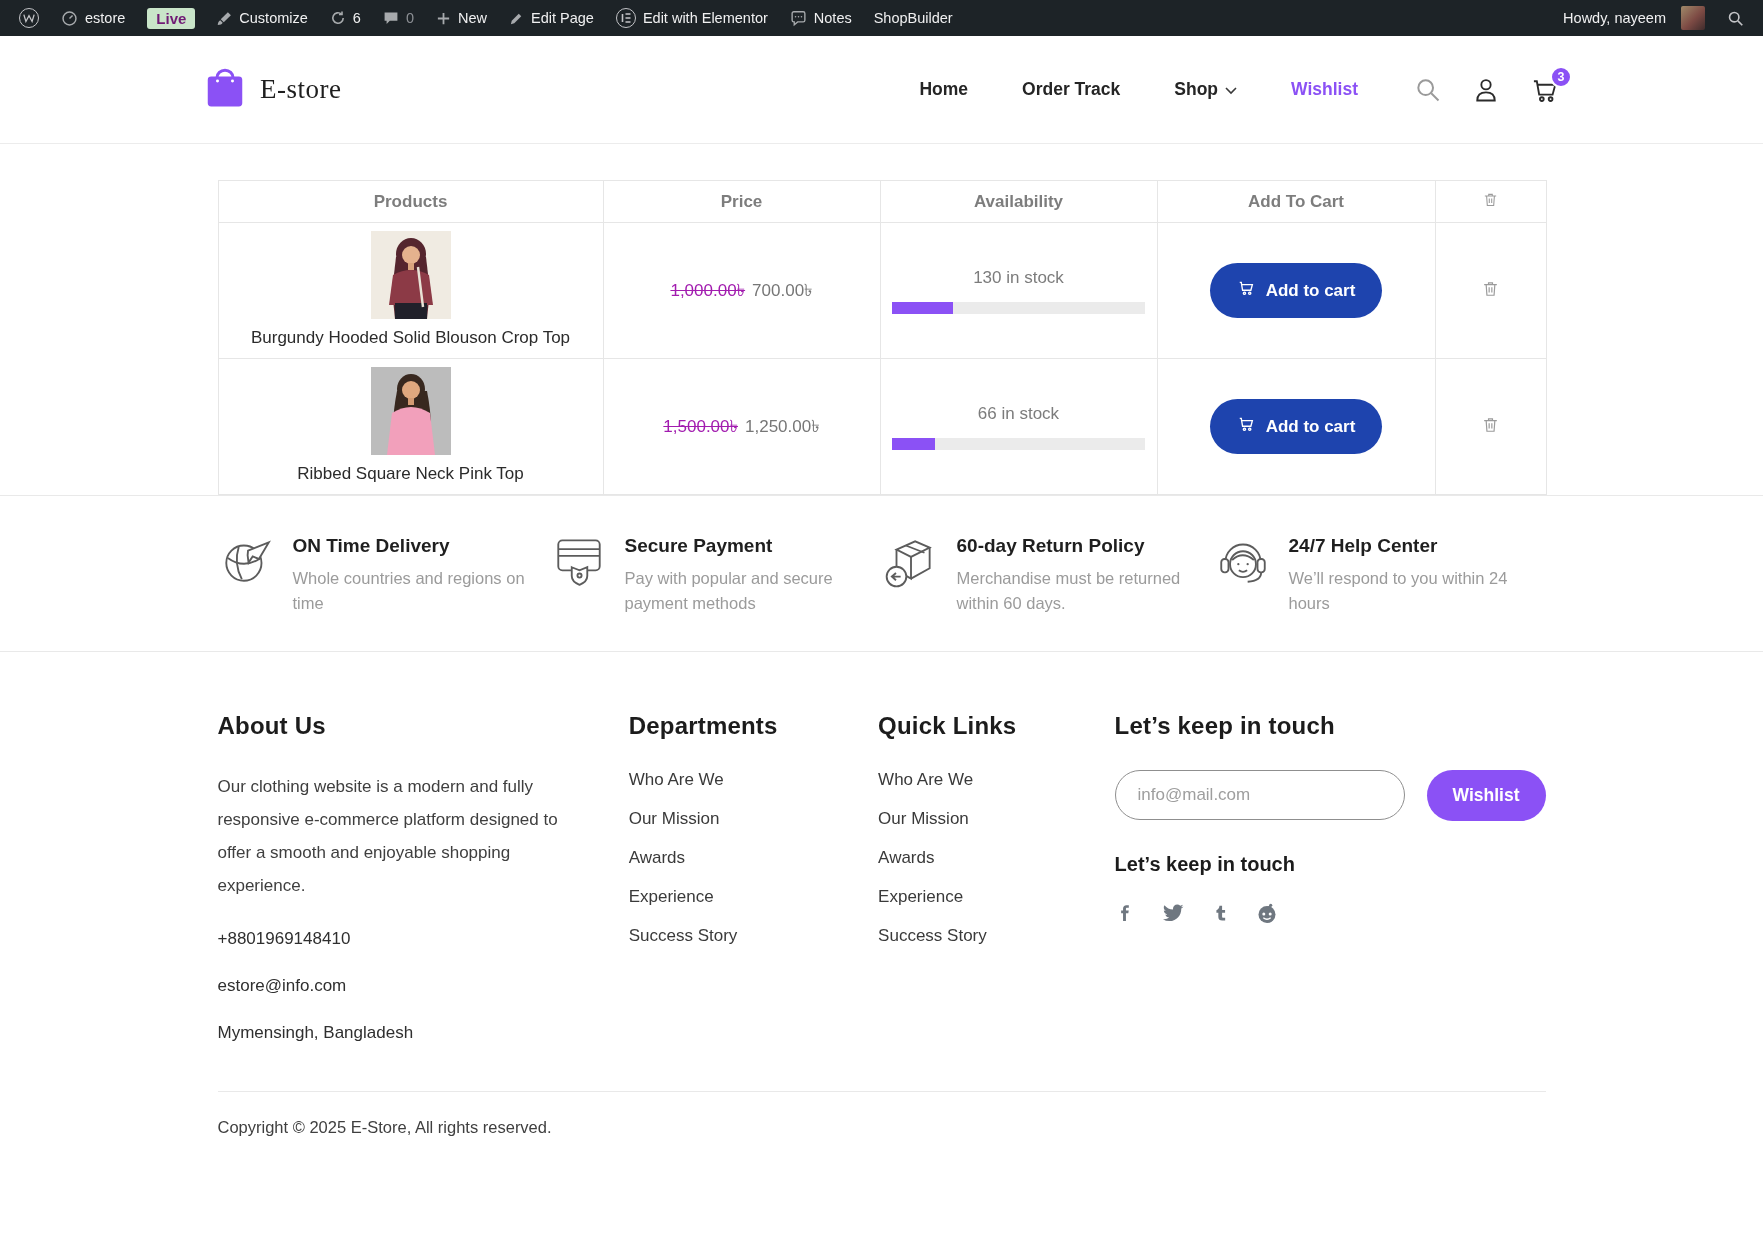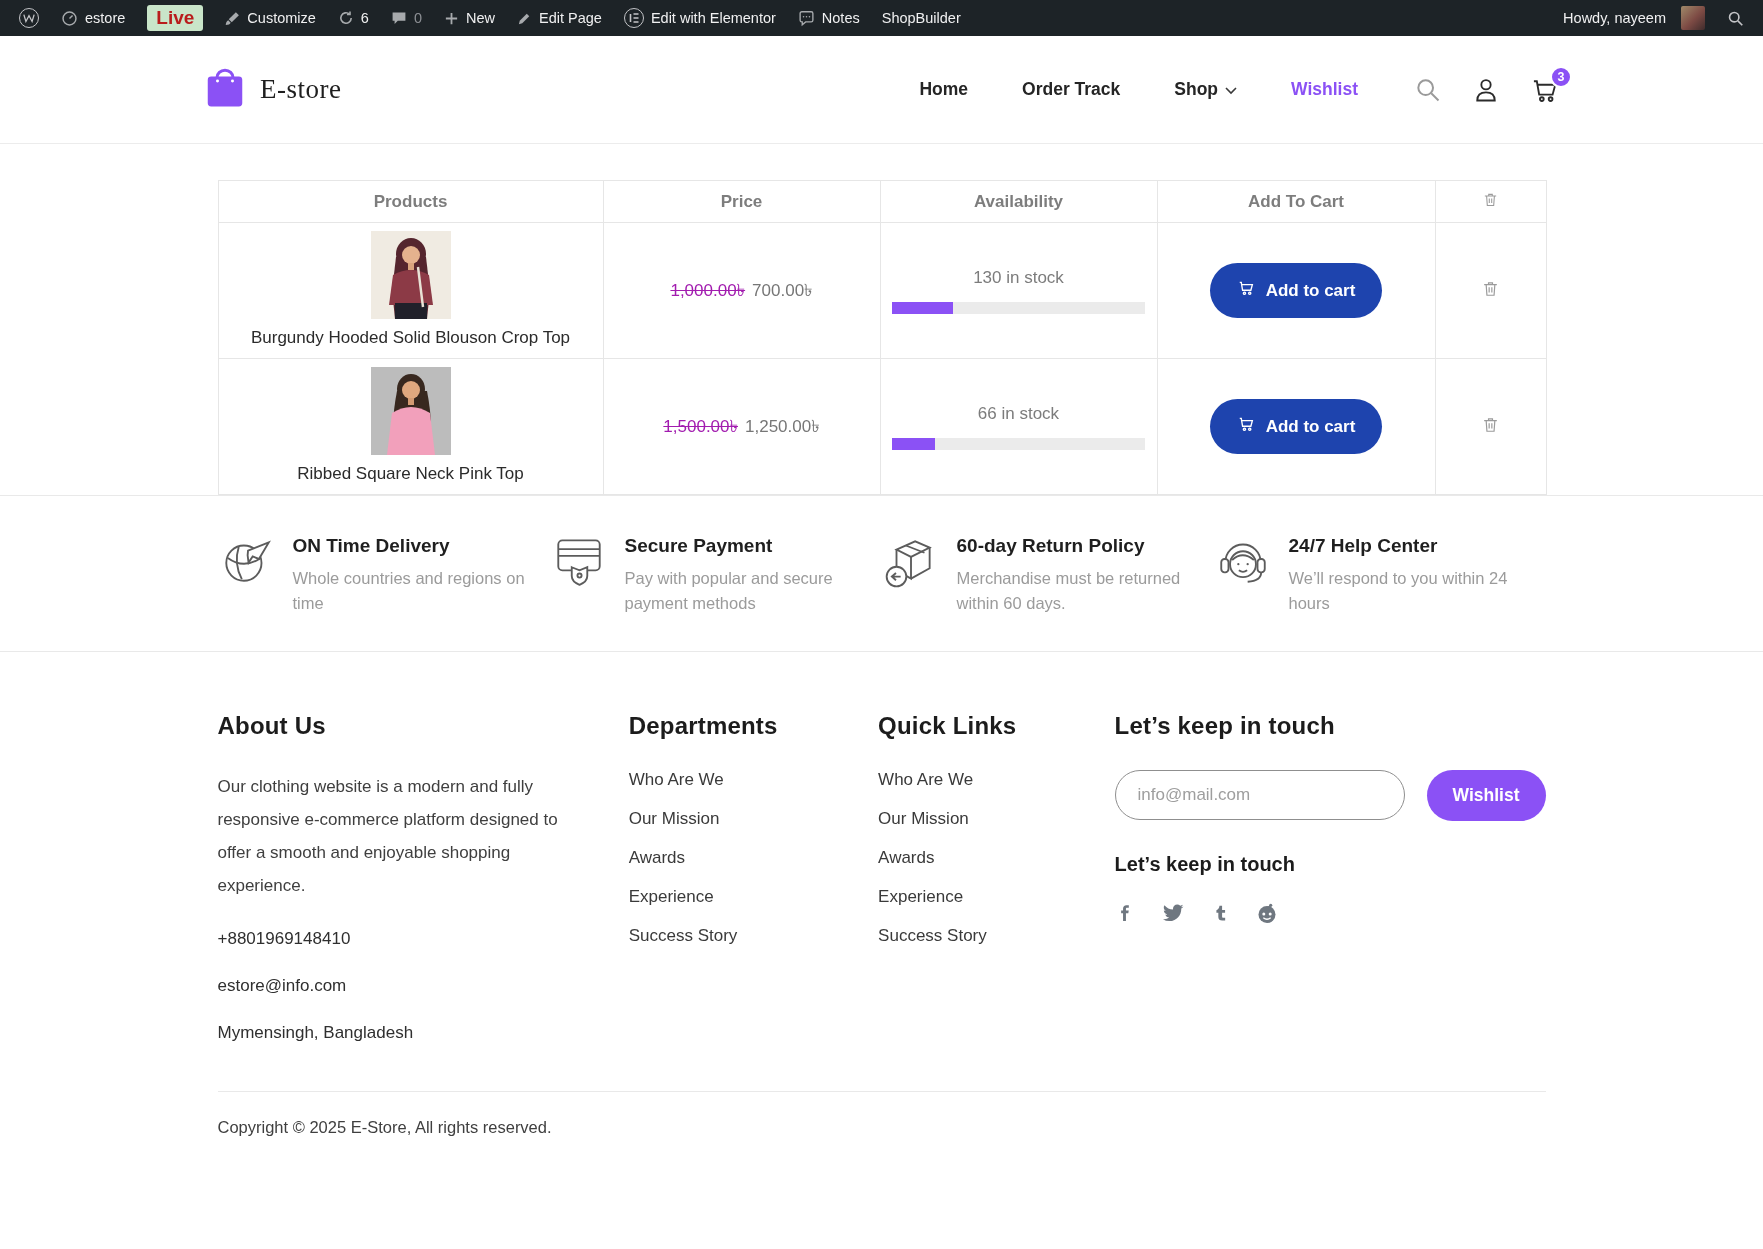--- a/index.html
+++ b/index.html
@@ -11,21 +11,21 @@
   .page { position:relative; width:1763px; height:1016px; }
 
   
   .adminbar {
     height:36px; background:#1d2327; color:#f0f0f1; display:flex; align-items:center;
     font-size:14.5px; padding:0 8px; position:relative; z-index:5;
   }
   .ab-item { display:flex; align-items:center; gap:7px; padding:0 11px; height:36px; cursor:pointer; white-space:nowrap; }
   .ab-item .ab-ico { color:#a7aaad; display:flex; align-items:center; }
   .ab-item svg { display:block; }
-  .live-badge { background:#c9e5c9; color:#b91c1c; font-weight:bold; font-size:19px; padding:2px 9px; border-radius:3px; }
+  .live-badge { background:#c9e5c9; color:#701a75; font-weight:bold; font-size:15px; padding:2px 9px; border-radius:3px; }
   .ab-dim { color:#8c8f94; }
   .ab-right { margin-left:auto; display:flex; align-items:center; }
   .ab-avatar { width:24px; height:24px; border-radius:2px; background:linear-gradient(135deg,#a08a6a 0%,#7d4a44 55%,#3f2c2c 100%); margin-left:8px; }
 
   
   .site-header {
     height:108px; display:flex; align-items:center;
     padding:0 203px; border-bottom:1px solid #ececec; background:#fff;
   }
   .logo { display:flex; align-items:center; gap:13px; cursor:pointer; }

